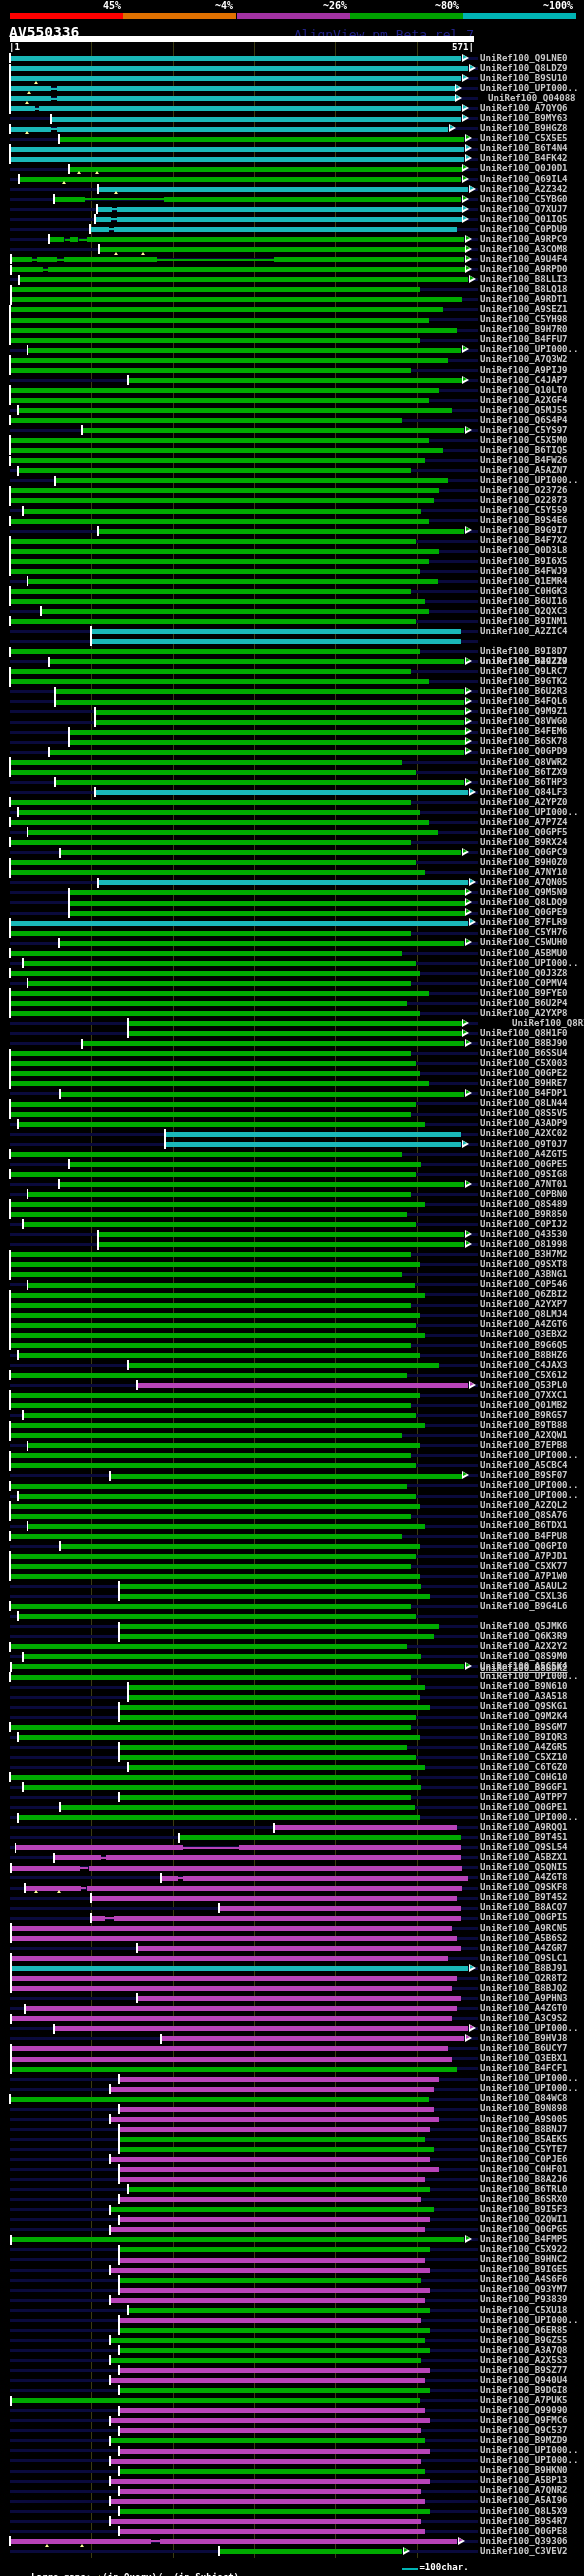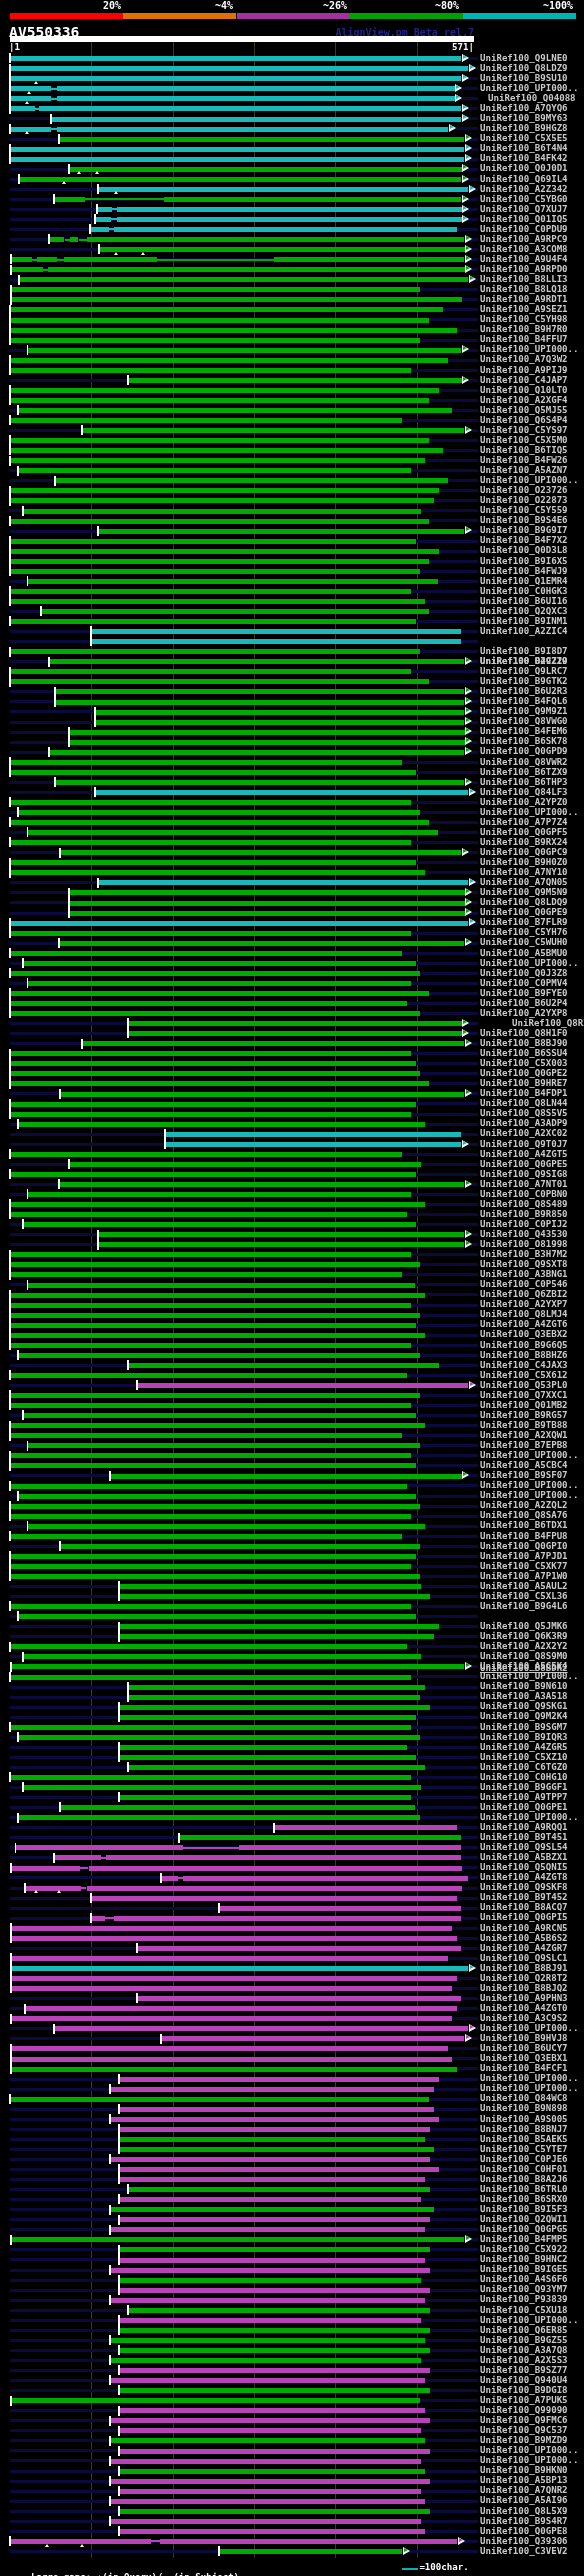--- a/index.html
+++ b/index.html
@@ -1,21 +1,21 @@
 <!DOCTYPE html>
 <html style="font-size:14.6px"><head>
 <meta charset="utf-8">
 <style>
   html,body{margin:0;padding:0;background:#000;}
   #app{position:relative;width:585px;height:2576px;background:#000;overflow:hidden;
        font-family:"DejaVu Sans Mono","Liberation Mono",monospace;}
   .scale-label{position:absolute;top:0;color:#fff;font-size:10px;font-weight:bold;transform:translateX(-50%);white-space:pre;}
   .scale-seg{position:absolute;top:12.8px;height:6.4px;}
   #query-title{position:absolute;left:9.1px;top:23px;color:#fff;font-size:14.6px;font-weight:bold;letter-spacing:0px;}
-  #watermark{position:absolute;top:26.5px;right:111px;color:#222288;font-size:10px;font-weight:bold;}
+  #watermark{position:absolute;top:26.5px;right:111px;color:#222288;font-size:13px;font-weight:normal;}
   #query-bar{position:absolute;left:10px;top:36px;width:464px;height:5.5px;background:#fff;}
   #ruler-left{position:absolute;left:9.1px;top:42px;color:#fff;font-size:9.1px;font-weight:bold;}
   #ruler-right{position:absolute;top:42px;right:111px;color:#fff;font-size:9.1px;font-weight:bold;}
   .gridline{position:absolute;width:0.9px;top:42px;height:2516px;}
   .navy-line{position:absolute;height:2.7px;}
   .bar{position:absolute;height:4.6px;}
   .thin{position:absolute;height:1.8px;}
   .start-tick{position:absolute;width:1.8px;height:10px;background:#fff;}
   .tri-gap{position:absolute;width:0;height:0;border-left:2.7px solid transparent;border-right:2.7px solid transparent;}
   .arrow-outer{position:absolute;width:0;height:0;border-top:4.6px solid transparent;border-bottom:4.6px solid transparent;}
@@ -24,21 +24,21 @@
   #footer{position:absolute;left:9.1px;top:2562px;font-size:9.1px;font-weight:bold;color:#fff;white-space:pre;}
   #legend{position:absolute;top:2562px;left:402px;font-size:9.1px;font-weight:bold;color:#fff;}
   #legend-dash{position:absolute;left:0px;top:5.5px;width:15.5px;height:2.7px;}
   #legend-text{position:absolute;left:17.4px;top:0px;white-space:pre;}
 </style>
 </head>
 <body>
 
 <div id="app">
   <div>
-    <span class="scale-label" style="left:112px">20%</span>
+    <span class="scale-label" style="left:112px">45%</span>
     <span class="scale-label" style="left:224px">~4%</span>
     <span class="scale-label" style="left:335px">~26%</span>
     <span class="scale-label" style="left:447px">~80%</span>
     <span class="scale-label" style="left:558px">~100%</span>
   </div>
   <div id="scale-bar">
       <div class="scale-seg" style="left: 10px; width: 113px; background: rgb(255, 0, 0);"></div>
       <div class="scale-seg" style="left: 123px; width: 113px; background: rgb(224, 112, 0);"></div>
       <div class="scale-seg" style="left: 237px; width: 113px; background: rgb(162, 50, 162);"></div>
       <div class="scale-seg" style="left: 350px; width: 113px; background: rgb(0, 160, 0);"></div>

